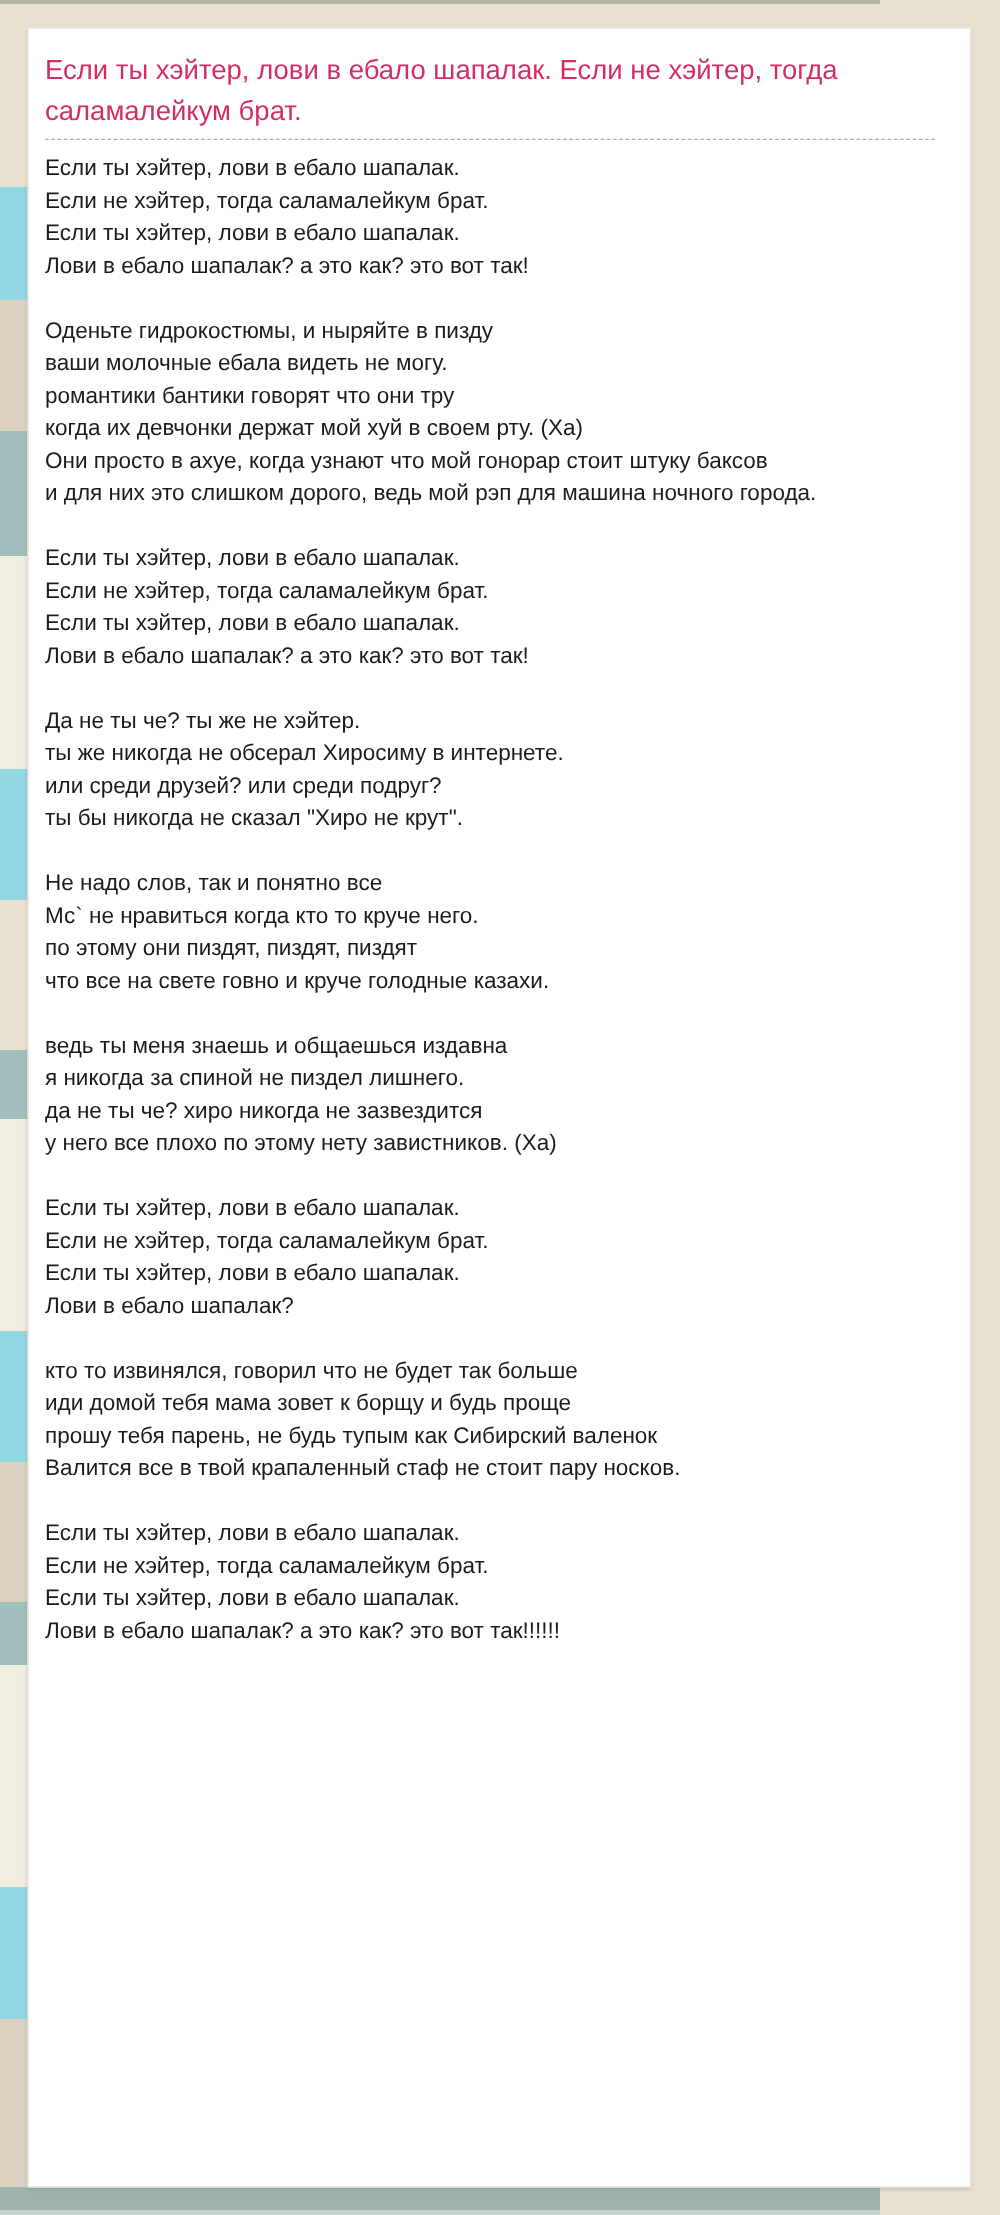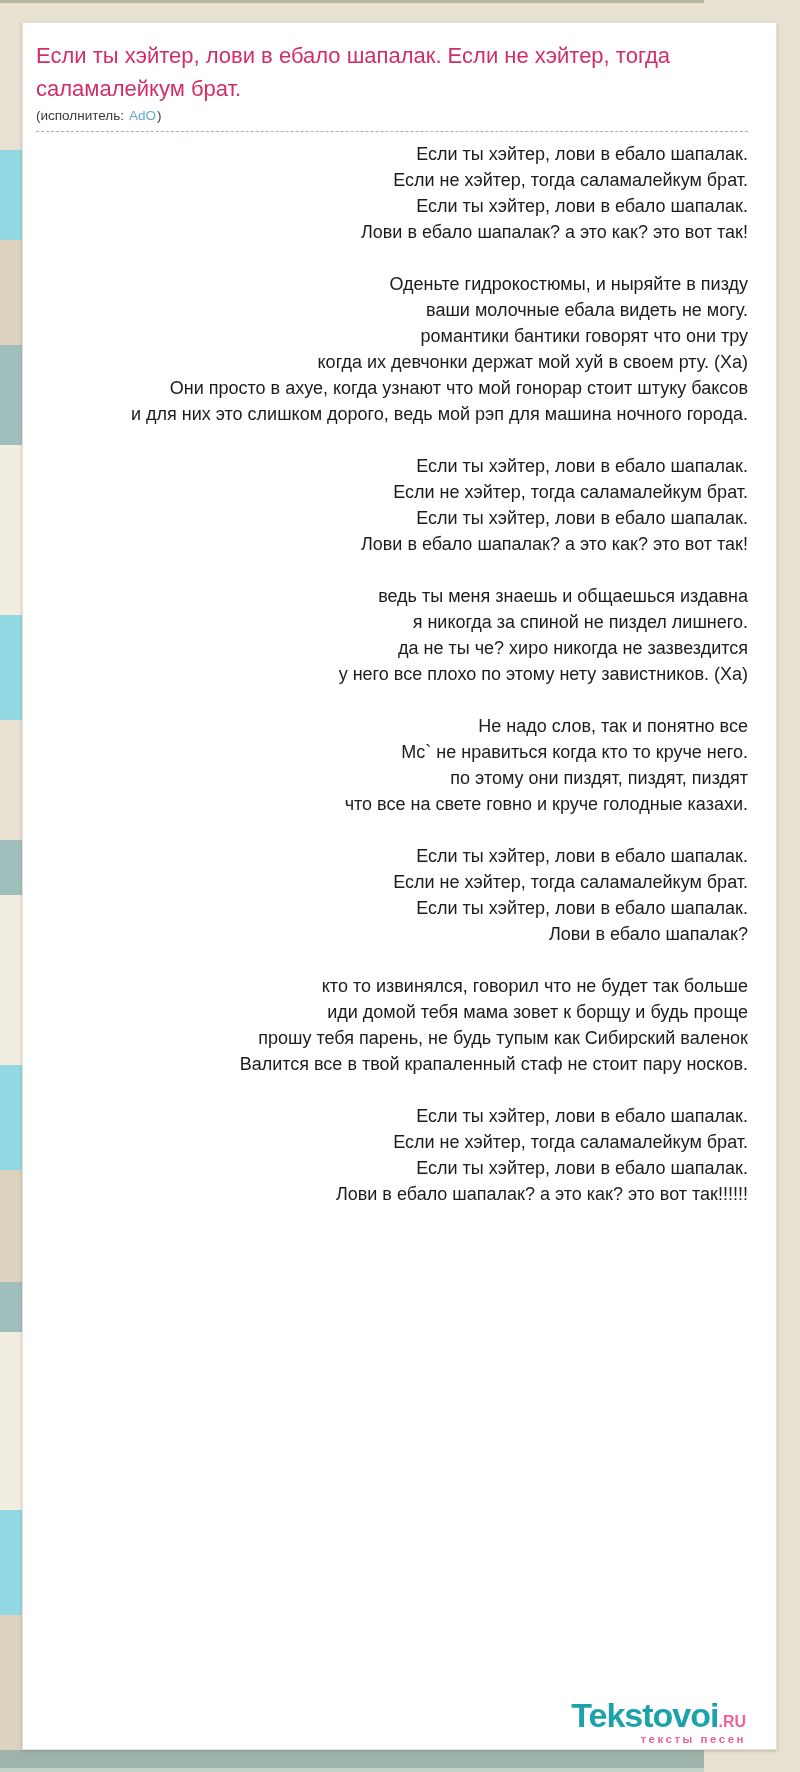--- a/index.html
+++ b/index.html
@@ -68,21 +68,21 @@
     border-top:1px dashed #9fb0ba;
     margin:6px 0 0 0;
     width:100%;
   }
   .lyrics{
     margin-top:9px;
     font-size:18px;
     line-height:26px;
     color:var(--lyrics-text,#1c1c1c);
   }
-  .stanza{margin:0 0 26px 0;text-align:right;}
+  .stanza{margin:0 0 26px 0;}
   .logo{
     position:absolute;
     right:30px;bottom:4px;
     text-align:right;
     cursor:pointer;
     line-height:1;
   }
   .logo .brand{
     font-weight:700;
     font-size:34px;
@@ -103,36 +103,30 @@
   }
 </style>
 </head>
 <body>
 
 <div class="page">
   <div class="card">
 
     <h1 class="song-title">Если ты хэйтер, лови в ебало шапалак. Если не хэйтер, тогда саламалейкум брат.</h1>
 
-    <div class="artist-line">
-      <span>(исполнитель:</span><a class="artist-link">AdO</a><span>)</span>
-    </div>
 
     <hr class="separator">
 
     <div class="lyrics">
         <p class="stanza">Если ты хэйтер, лови в ебало шапалак.<br>Если не хэйтер, тогда саламалейкум брат.<br>Если ты хэйтер, лови в ебало шапалак.<br>Лови в ебало шапалак? а это как? это вот так!</p>
         <p class="stanza">Оденьте гидрокостюмы, и ныряйте в пизду<br>ваши молочные ебала видеть не могу.<br>романтики бантики говорят что они тру<br>когда их девчонки держат мой хуй в своем рту. (Ха)<br>Они просто в ахуе, когда узнают что мой гонорар стоит штуку баксов<br>и для них это слишком дорого, ведь мой рэп для машина ночного города.</p>
         <p class="stanza">Если ты хэйтер, лови в ебало шапалак.<br>Если не хэйтер, тогда саламалейкум брат.<br>Если ты хэйтер, лови в ебало шапалак.<br>Лови в ебало шапалак? а это как? это вот так!</p>
+        <p class="stanza">Да не ты че? ты же не хэйтер.<br>ты же никогда не обсерал Хиросиму в интернете.<br>или среди друзей? или среди подруг?<br>ты бы никогда не сказал "Хиро не крут".</p>
+        <p class="stanza">Не надо слов, так и понятно все<br>Мс` не нравиться когда кто то круче него.<br>по этому они пиздят, пиздят, пиздят<br>что все на свете говно и круче голодные казахи.</p>
         <p class="stanza">ведь ты меня знаешь и общаешься издавна<br>я никогда за спиной не пиздел лишнего.<br>да не ты че? хиро никогда не зазвездится<br>у него все плохо по этому нету завистников. (Ха)</p>
-        <p class="stanza">Не надо слов, так и понятно все<br>Мс` не нравиться когда кто то круче него.<br>по этому они пиздят, пиздят, пиздят<br>что все на свете говно и круче голодные казахи.</p>
         <p class="stanza">Если ты хэйтер, лови в ебало шапалак.<br>Если не хэйтер, тогда саламалейкум брат.<br>Если ты хэйтер, лови в ебало шапалак.<br>Лови в ебало шапалак?</p>
         <p class="stanza">кто то извинялся, говорил что не будет так больше<br>иди домой тебя мама зовет к борщу и будь проще<br>прошу тебя парень, не будь тупым как Сибирский валенок<br>Валится все в твой крапаленный стаф не стоит пару носков.</p>
         <p class="stanza">Если ты хэйтер, лови в ебало шапалак.<br>Если не хэйтер, тогда саламалейкум брат.<br>Если ты хэйтер, лови в ебало шапалак.<br>Лови в ебало шапалак? а это как? это вот так!!!!!!</p>
       </div>
 
-    <div class="logo">
-      <div><span class="brand">Tekstovoi</span><span class="tld">.RU</span></div>
-      <div class="tagline">тексты песен</div>
-    </div>
 
   </div>
 </div>
 
 </body></html>

